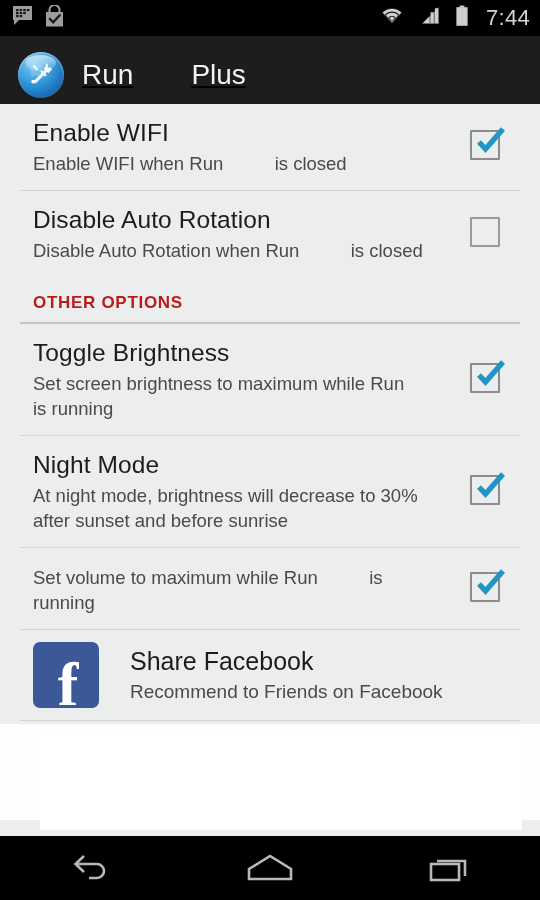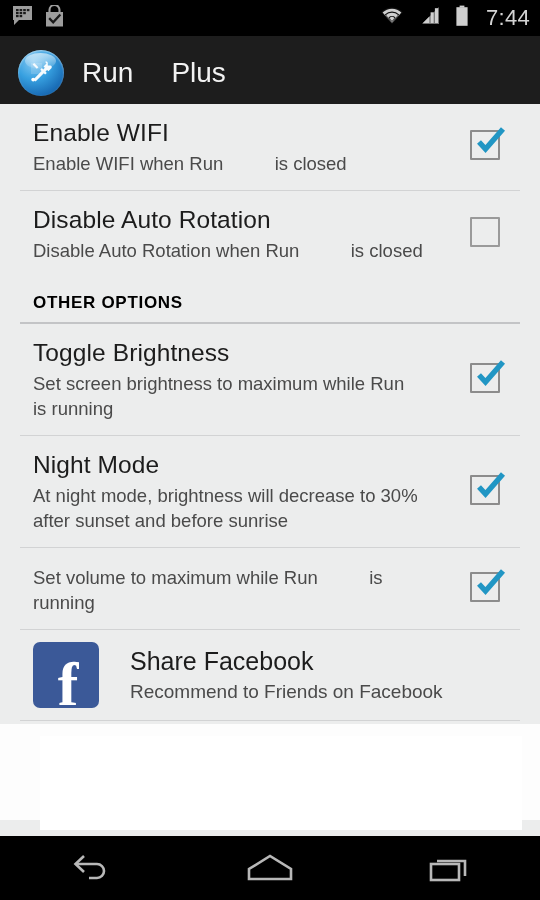--- a/index.html
+++ b/index.html
@@ -21,39 +21,40 @@
   .status-right{ margin-left:auto; display:flex; align-items:center; gap:14px; }
   .status-time{
     color:#d4d4d4; font-size:22px; letter-spacing:.3px;
     font-family:"Liberation Sans", sans-serif; margin-left:3px;
   }
 
   
   .action-bar{
     position:absolute; top:36px; left:0; width:540px; height:80px;
     background:#1d1d1d; display:flex; align-items:center; padding-left:18px;
-    border-bottom:6px solid #0369a1;
+    border-bottom:2px solid #0369a1;
+    text-decoration:underline;
   }
   .app-icon{
     width:46px; height:46px; border-radius:50%;
     background:radial-gradient(circle at 34% 26%, #86c9f2 0%, #37a0e0 38%, #1b6fb8 72%, #0e4f8e 100%);
     position:relative; flex:0 0 auto;
     box-shadow:inset 0 1px 2px rgba(255,255,255,.55);
   }
   .app-icon .gloss{
     position:absolute; top:3px; left:7px; width:31px; height:16px;
     border-radius:50%; background:linear-gradient(#ffffff9c,#ffffff14);
   }
   .app-icon svg{ position:absolute; top:9px; left:9px; }
   .ab-title{
     color:#f2f2f2; font-size:28px; margin-left:18px; font-weight:400;
     white-space:pre;
   }
   .ab-title2{
-    color:#f2f2f2; font-size:28px; font-weight:400; margin-left:38px;
+    color:#f2f2f2; font-size:28px; font-weight:400; margin-left:58px;
   }
 
   
   .list{
     position:absolute; top:104px; left:0; width:540px; height:732px;
     background:#eceded; overflow:hidden;
   }
   .row{
     position:relative; display:flex; align-items:center;
     padding:14px 0 14px 0; min-height:76px;
@@ -76,21 +77,21 @@
     height:1px; background:#d2d3d4; margin:0 20px;
   }
   .divider-strong{
     height:2px; background:#c3c4c6; margin:0 20px;
   }
 
   .section-header{
     padding:16px 0 9px 33px;
   }
   .section-header span{
-    font-size:17px; font-weight:bold; color:#000000; letter-spacing:.7px;
+    font-size:17px; font-weight:bold; color:#b91c1c; letter-spacing:.7px;
   }
 
   
   .cb{ position:relative; width:34px; height:34px; }
   .cb .box{
     position:absolute; left:0; top:0; width:30px; height:30px;
     border:2px solid #9a9a9a; background:transparent; border-radius:1px;
   }
   .cb.checked .box{ border-color:#8c8c8c; }
   .cb .tick{ position:absolute; left:3px; top:-6px; }

